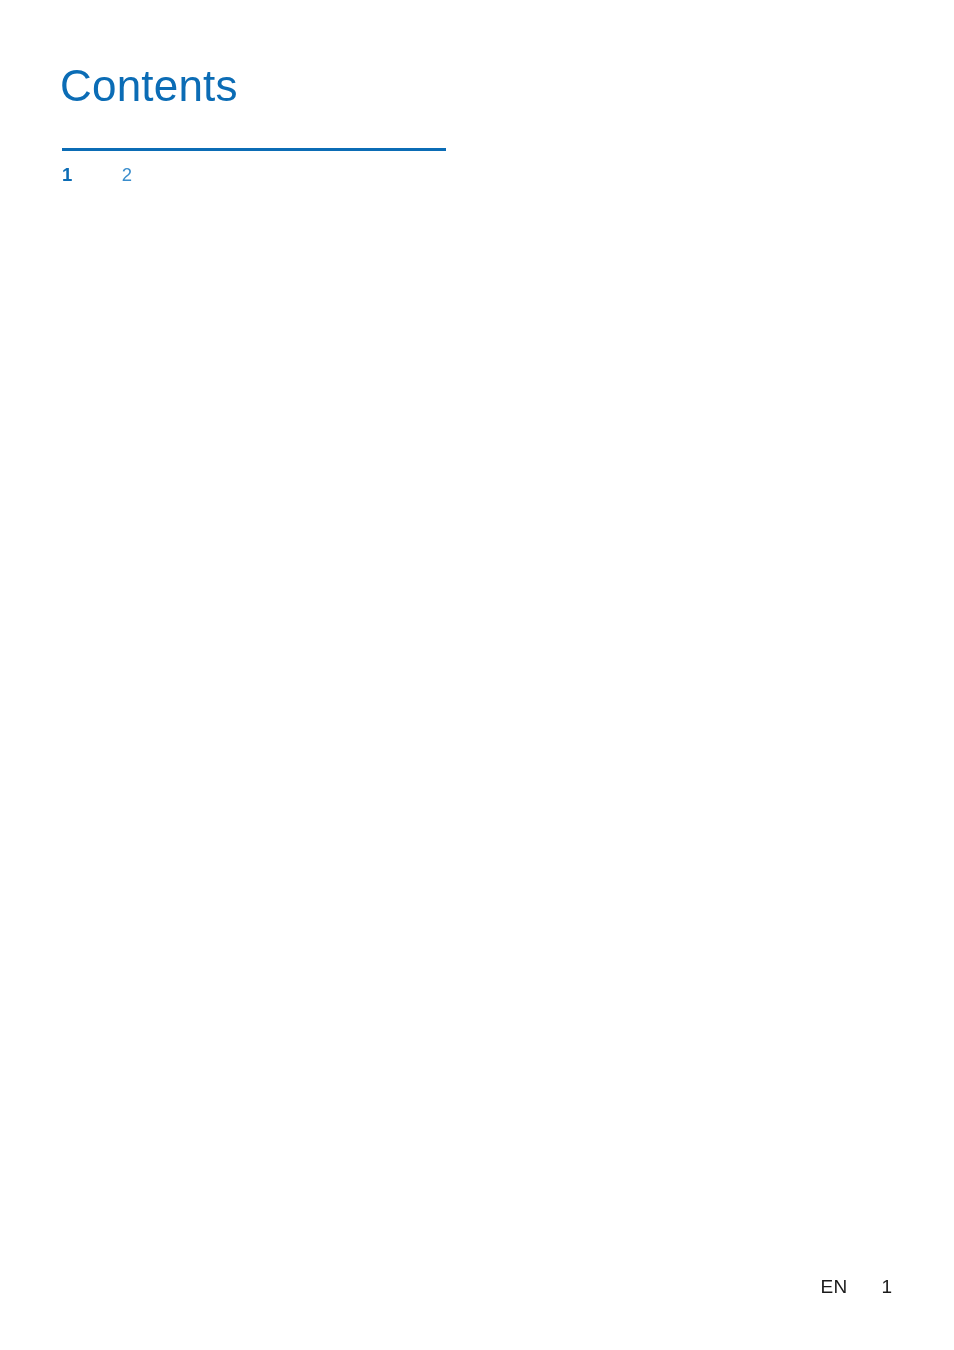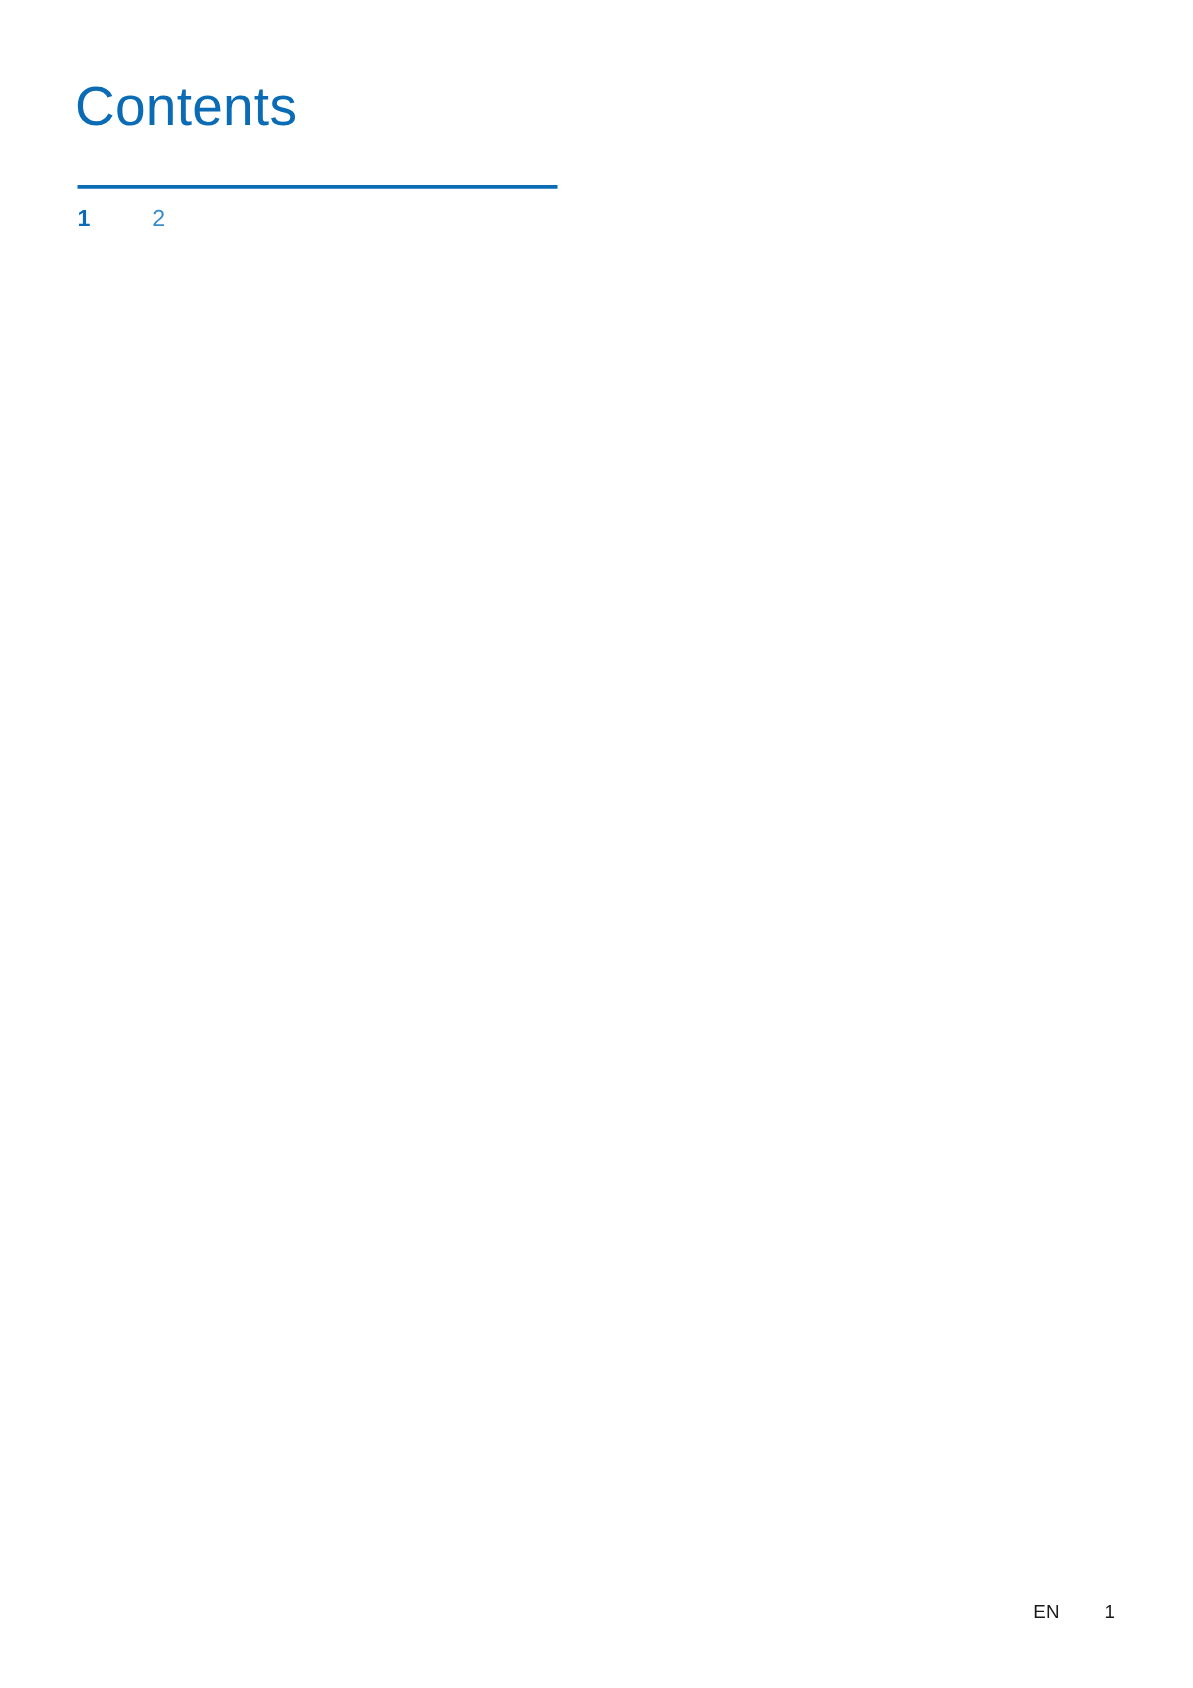--- a/index.html
+++ b/index.html
@@ -81,21 +81,21 @@
   .section-row .page {
     font-weight: 400;
     color: #3a8dcc;
   }
   .footer {
     position: absolute;
     right: 62px;
     bottom: 52px;
     display: flex;
     align-items: baseline;
-    font-size: 15px;
+    font-size: 19px;
     color: #1a1a1a;
   }
   .footer .lang {
     margin-right: 34px;
     letter-spacing: 0.3px;
   }
   .footer .pageno {
     min-width: 10px;
     text-align: right;
   }

